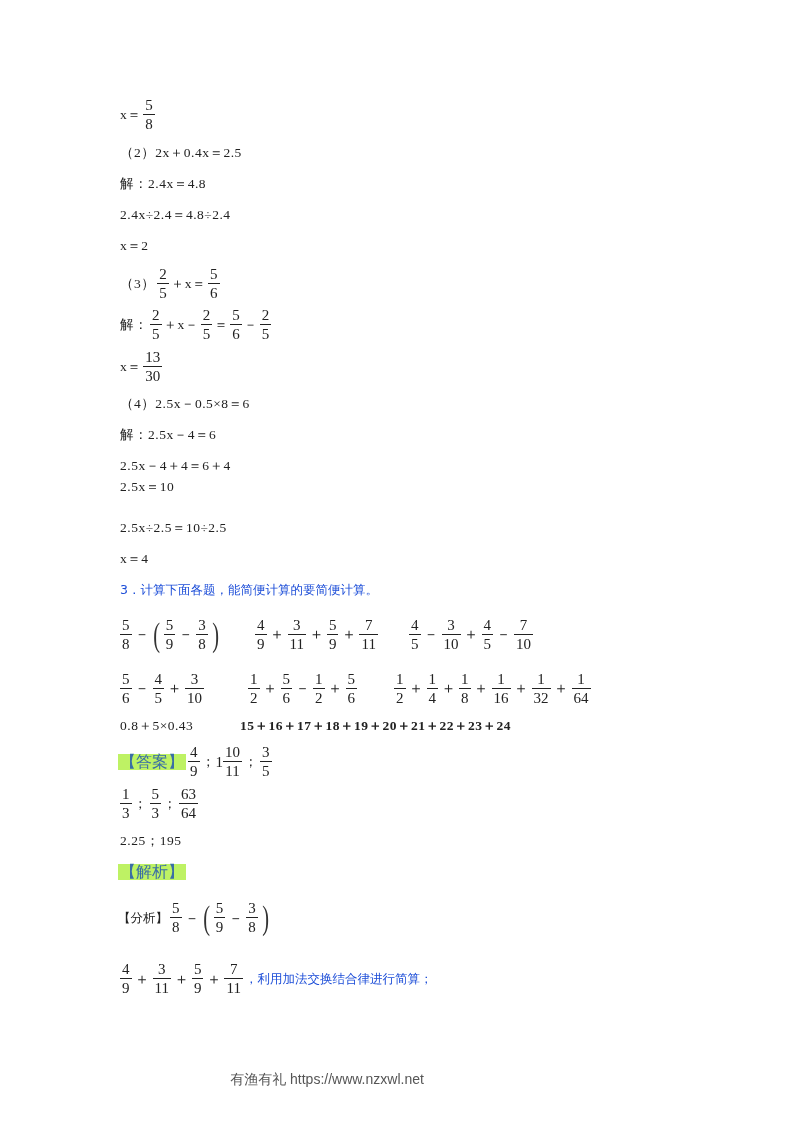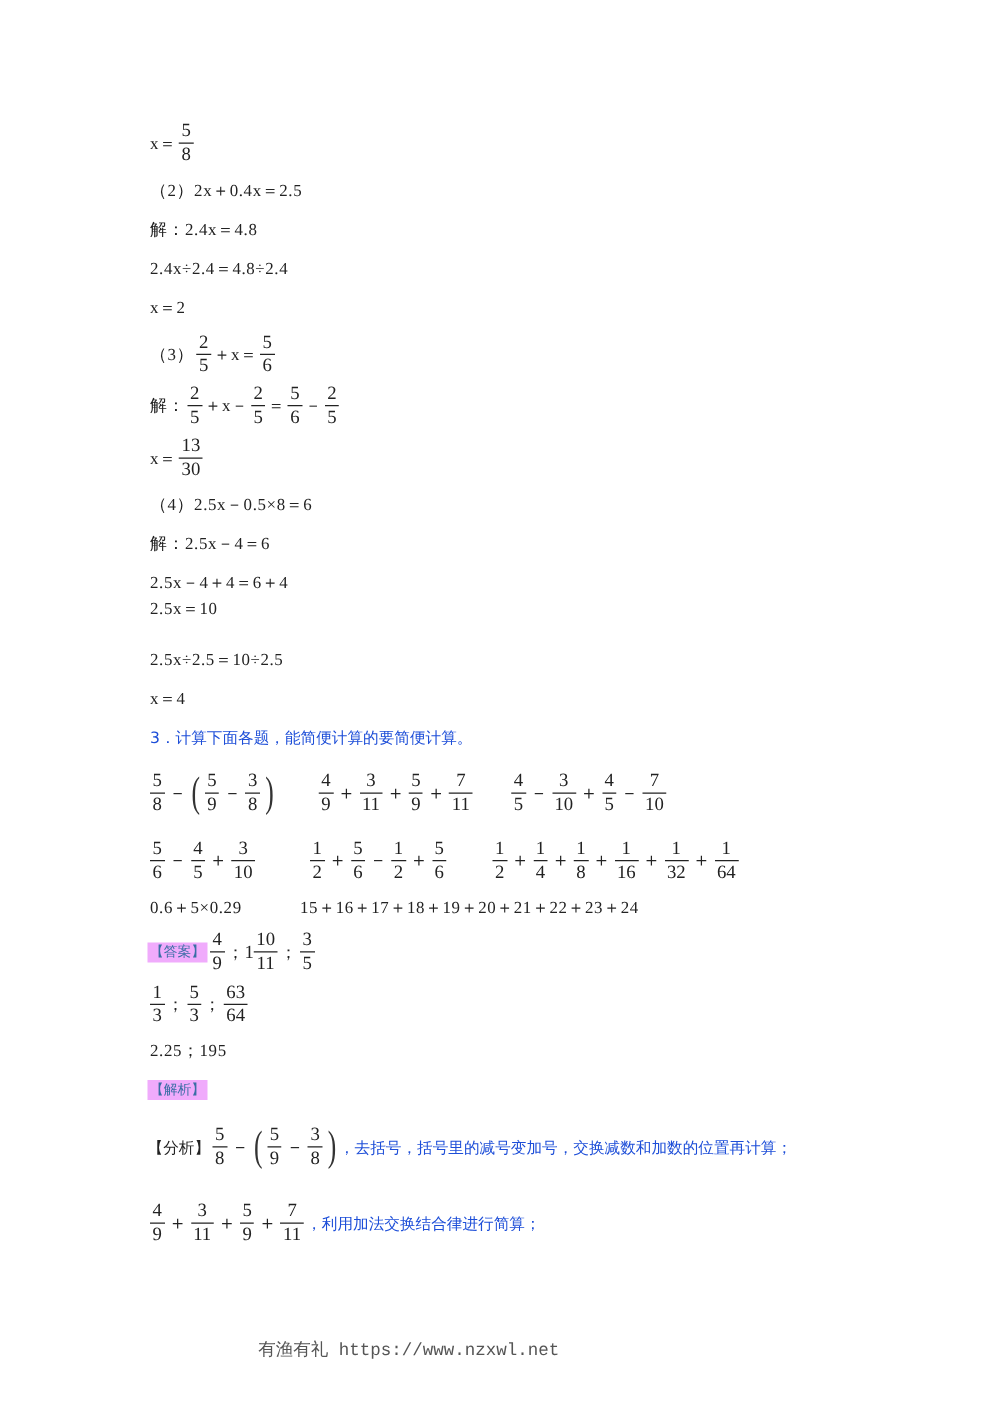--- a/index.html
+++ b/index.html
@@ -18,29 +18,29 @@
   .frac {
     display: inline-flex; flex-direction: column; align-items: center;
     font-family: "Liberation Serif", serif; font-size: 15px; line-height: 16px;
     margin: 0 2px; vertical-align: middle;
   }
   .frac .num { padding: 0 2px 1px; }
   .frac .den { border-top: 1px solid #222; padding: 1px 2px 0; }
   .op { font-family: "Liberation Serif", serif; font-size: 15px; margin: 0 1px; }
   .paren { font-family: "Liberation Serif", serif; font-size: 34px; line-height: 34px; transform: scaleX(0.6); display: inline-block; font-weight: 200; color: #333; }
   .tag {
-    font-family: "DejaVu Sans", sans-serif; font-size: 11px; color: #3a6ea5;
-    background: #f0abfc; padding: 0 2px;
+    font-family: "DejaVu Sans", sans-serif; font-size: 16px; color: #3a6ea5;
+    background: #bef264; padding: 0 2px;
   }
   .tag-dark { font-family: "DejaVu Sans", sans-serif; font-size: 12.5px; color: #222; }
   .whole { font-family: "Liberation Serif", serif; font-size: 15px; }
   .col { position: absolute; display: flex; align-items: center; }
   .footer {
     position: absolute; top: 1071px; left: 0; width: 654px; text-align: center;
-    font-family: Liberation Mono, monospace; font-size: 14px; color: #555;
+    font-family: Liberation Sans, sans-serif; font-size: 14px; color: #555;
   }
 </style>
 </head>
 <body>
 
 <div class="line" style="top:97px;">
   <span class="txt">x＝</span>
   <span class="frac">
       <span class="num">5</span>
       <span class="den">8</span>
@@ -251,23 +251,23 @@
       <span class="den">32</span>
     </span>
   <span class="op">＋</span>
   <span class="frac">
       <span class="num">1</span>
       <span class="den">64</span>
     </span>
 </div>
 
 <div class="col" style="top:717px; left:120px;">
-  <span class="txt">0.6＋5×0.29</span>
-</div>
-<div class="col" style="top:717px; left:240px;">
+  <span class="txt">0.8＋5×0.43</span>
+</div>
+<div class="col" style="top:717px; left:240px;font-weight:bold;">
   <span class="txt">15＋16＋17＋18＋19＋20＋21＋22＋23＋24</span>
 </div>
 
 <div class="line" style="top:744px; left:118px;">
   <span class="tag">【答案】</span>
   <span class="frac">
       <span class="num">4</span>
       <span class="den">9</span>
     </span>
   <span class="txt">；</span>
@@ -317,21 +317,20 @@
   <span class="frac">
       <span class="num">5</span>
       <span class="den">9</span>
     </span>
   <span class="op">－</span>
   <span class="frac">
       <span class="num">3</span>
       <span class="den">8</span>
     </span>
   <span class="paren">)</span>
-  <span class="cjk">，去括号，括号里的减号变加号，交换减数和加数的位置再计算；</span>
 </div>
 
 <div class="line" style="top:961px; left:118px;">
   <span class="frac">
       <span class="num">4</span>
       <span class="den">9</span>
     </span>
   <span class="op">＋</span>
   <span class="frac">
       <span class="num">3</span>

